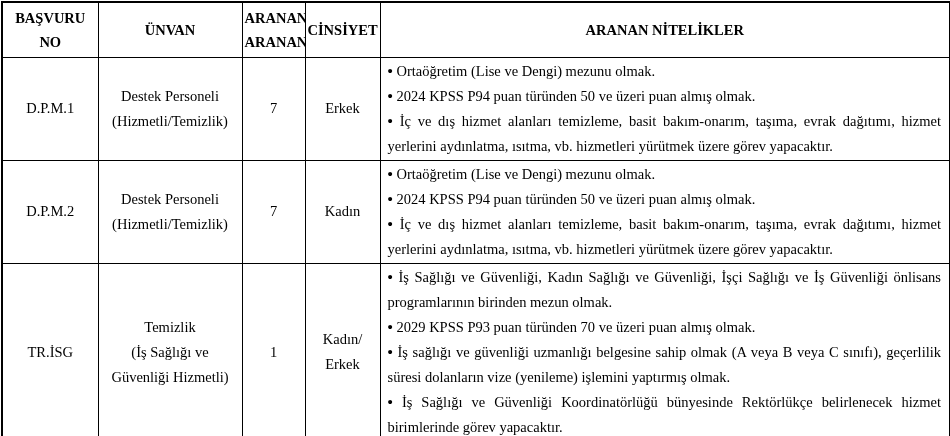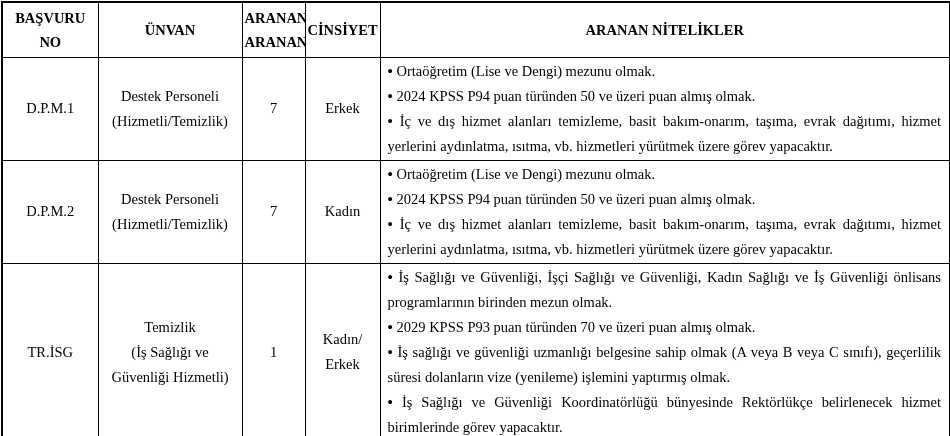--- a/index.html
+++ b/index.html
@@ -156,21 +156,21 @@
           <div>Güvenliği Hizmetli)</div>
         </td>
         <td class="center">
           <div>1</div>
         </td>
         <td class="center">
           <div>Kadın/</div>
           <div>Erkek</div>
         </td>
         <td class="reqs">
-          <p class="bullet">İş Sağlığı ve Güvenliği, İşçi Sağlığı ve Güvenliği, Kadın Sağlığı ve İş Güvenliği önlisans programlarının birinden mezun olmak.</p>
+          <p class="bullet">İş Sağlığı ve Güvenliği, Kadın Sağlığı ve Güvenliği, İşçi Sağlığı ve İş Güvenliği önlisans programlarının birinden mezun olmak.</p>
           <p class="bullet">2029 KPSS P93 puan türünden 70 ve üzeri puan almış olmak.</p>
           <p class="bullet">İş sağlığı ve güvenliği uzmanlığı belgesine sahip olmak (A veya B veya C sınıfı), geçerlilik süresi dolanların vize (yenileme) işlemini yaptırmış olmak.</p>
           <p class="bullet">İş Sağlığı ve Güvenliği Koordinatörlüğü bünyesinde Rektörlükçe belirlenecek hizmet birimlerinde görev yapacaktır.</p>
         </td>
       </tr>
 
     </tbody>
   </table>
 </div>
 

